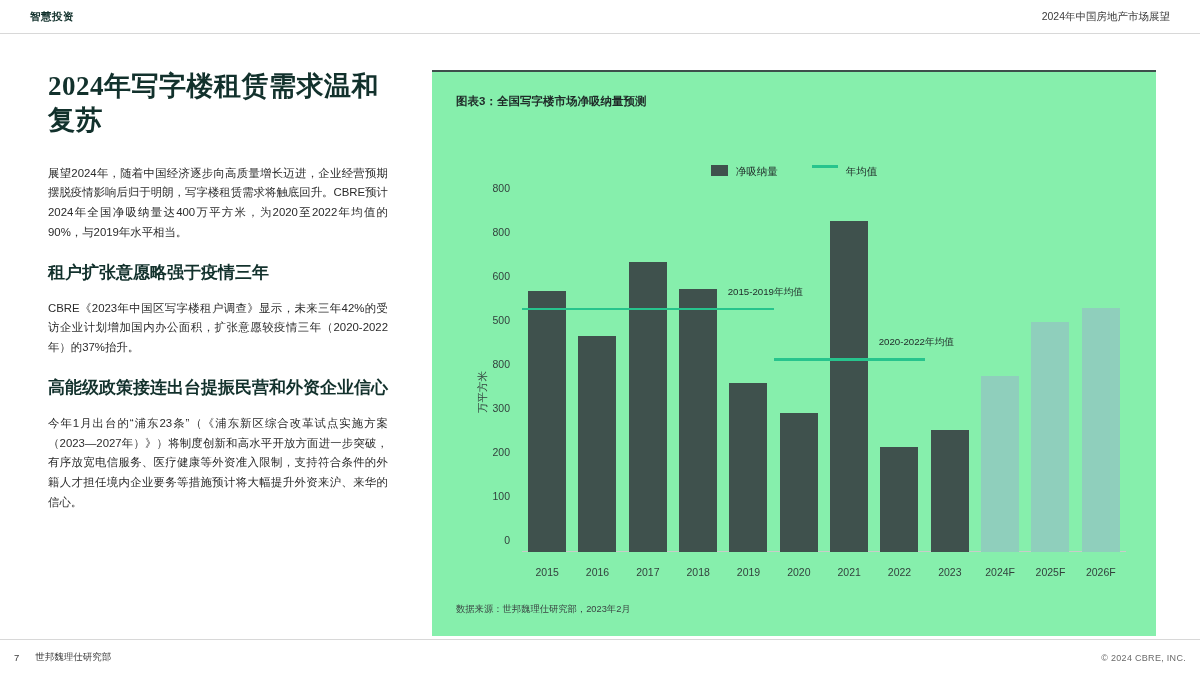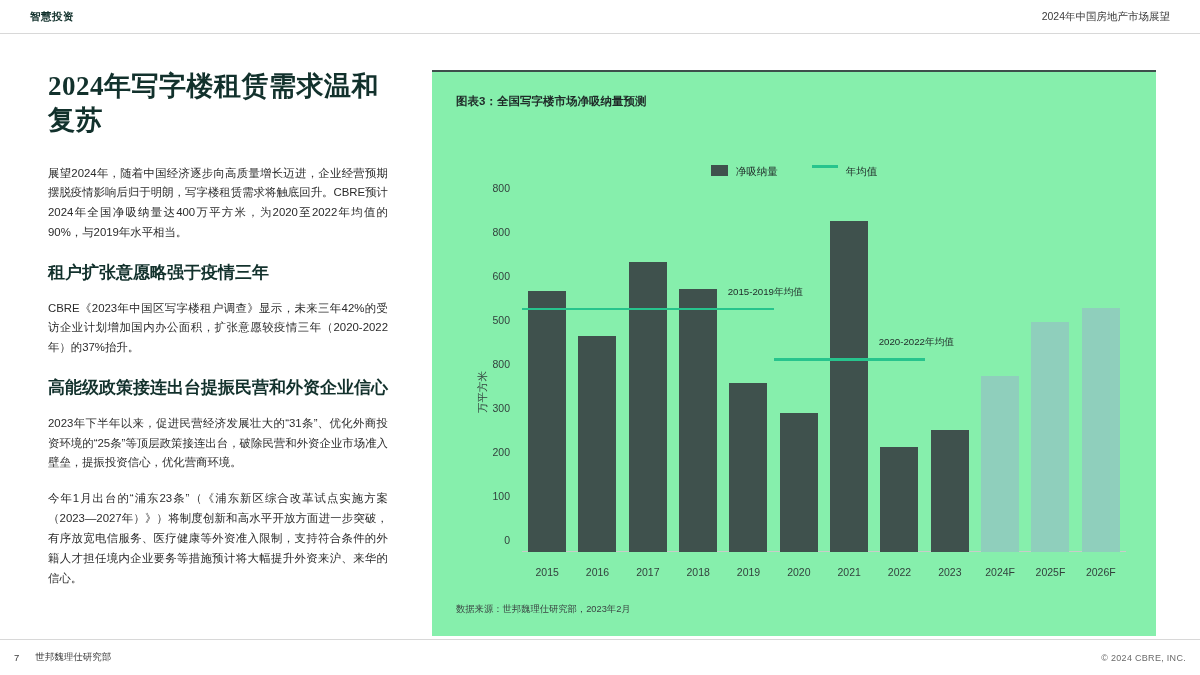--- a/index.html
+++ b/index.html
@@ -251,21 +251,20 @@
     <div class="header-left">智慧投资</div>
     <div class="header-right">2024年中国房地产市场展望</div>
   </div>
 
   <div class="left-col">
     <h1 class="headline">2024年写字楼租赁需求温和复苏</h1>
     <p class="body-p">展望2024年，随着中国经济逐步向高质量增长迈进，企业经营预期摆脱疫情影响后归于明朗，写字楼租赁需求将触底回升。CBRE预计2024年全国净吸纳量达400万平方米，为2020至2022年均值的90%，与2019年水平相当。</p>
     <p class="sub-h">租户扩张意愿略强于疫情三年</p>
     <p class="body-p">CBRE《2023年中国区写字楼租户调查》显示，未来三年42%的受访企业计划增加国内办公面积，扩张意愿较疫情三年（2020-2022年）的37%抬升。</p>
     <p class="sub-h">高能级政策接连出台提振民营和外资企业信心</p>
-    <p class="body-p">2023年下半年以来，促进民营经济发展壮大的“31条”、优化外商投资环境的“25条”等顶层政策接连出台，破除民营和外资企业市场准入壁垒，提振投资信心，优化营商环境。</p>
     <p class="body-p">今年1月出台的“浦东23条”（《浦东新区综合改革试点实施方案（2023—2027年）》）将制度创新和高水平开放方面进一步突破，有序放宽电信服务、医疗健康等外资准入限制，支持符合条件的外籍人才担任境内企业要务等措施预计将大幅提升外资来沪、来华的信心。</p>
   </div>
 
   <div class="panel">
     <div class="panel-title">图表3：全国写字楼市场净吸纳量预测</div>
 
     <div class="legend">
       <div class="legend-item">
         <span class="swatch-bar"></span>
         <span>净吸纳量</span>

